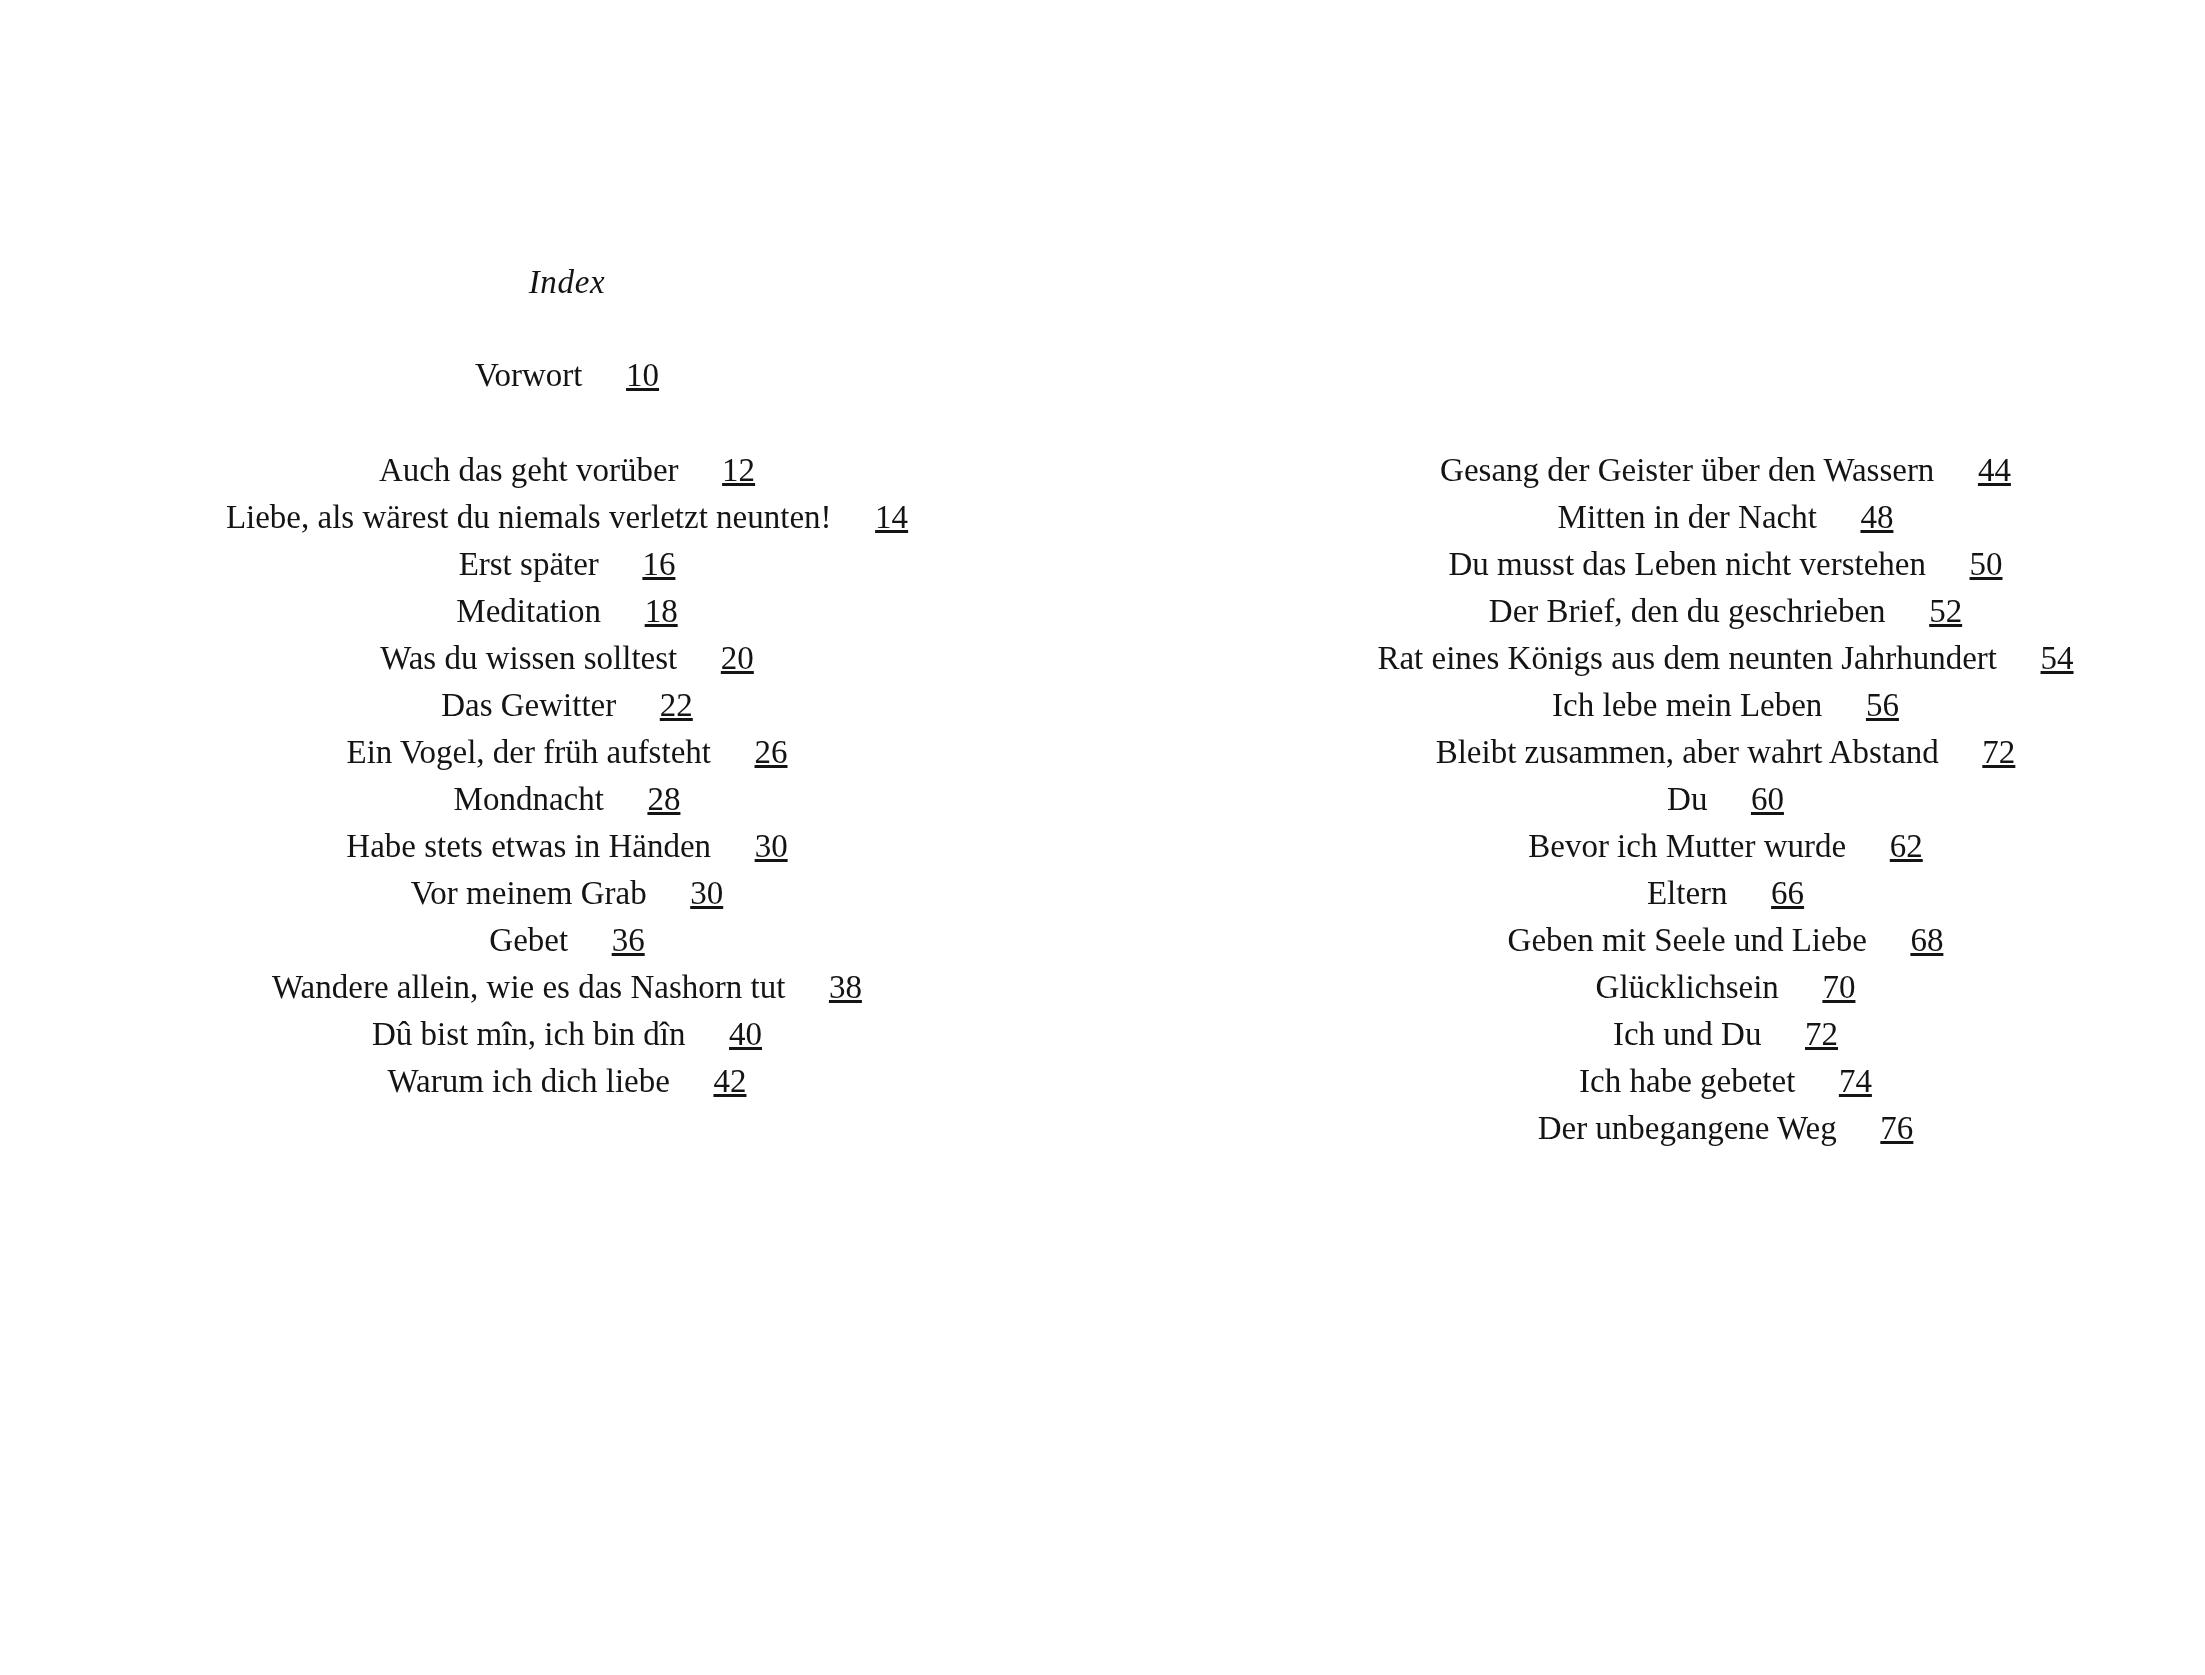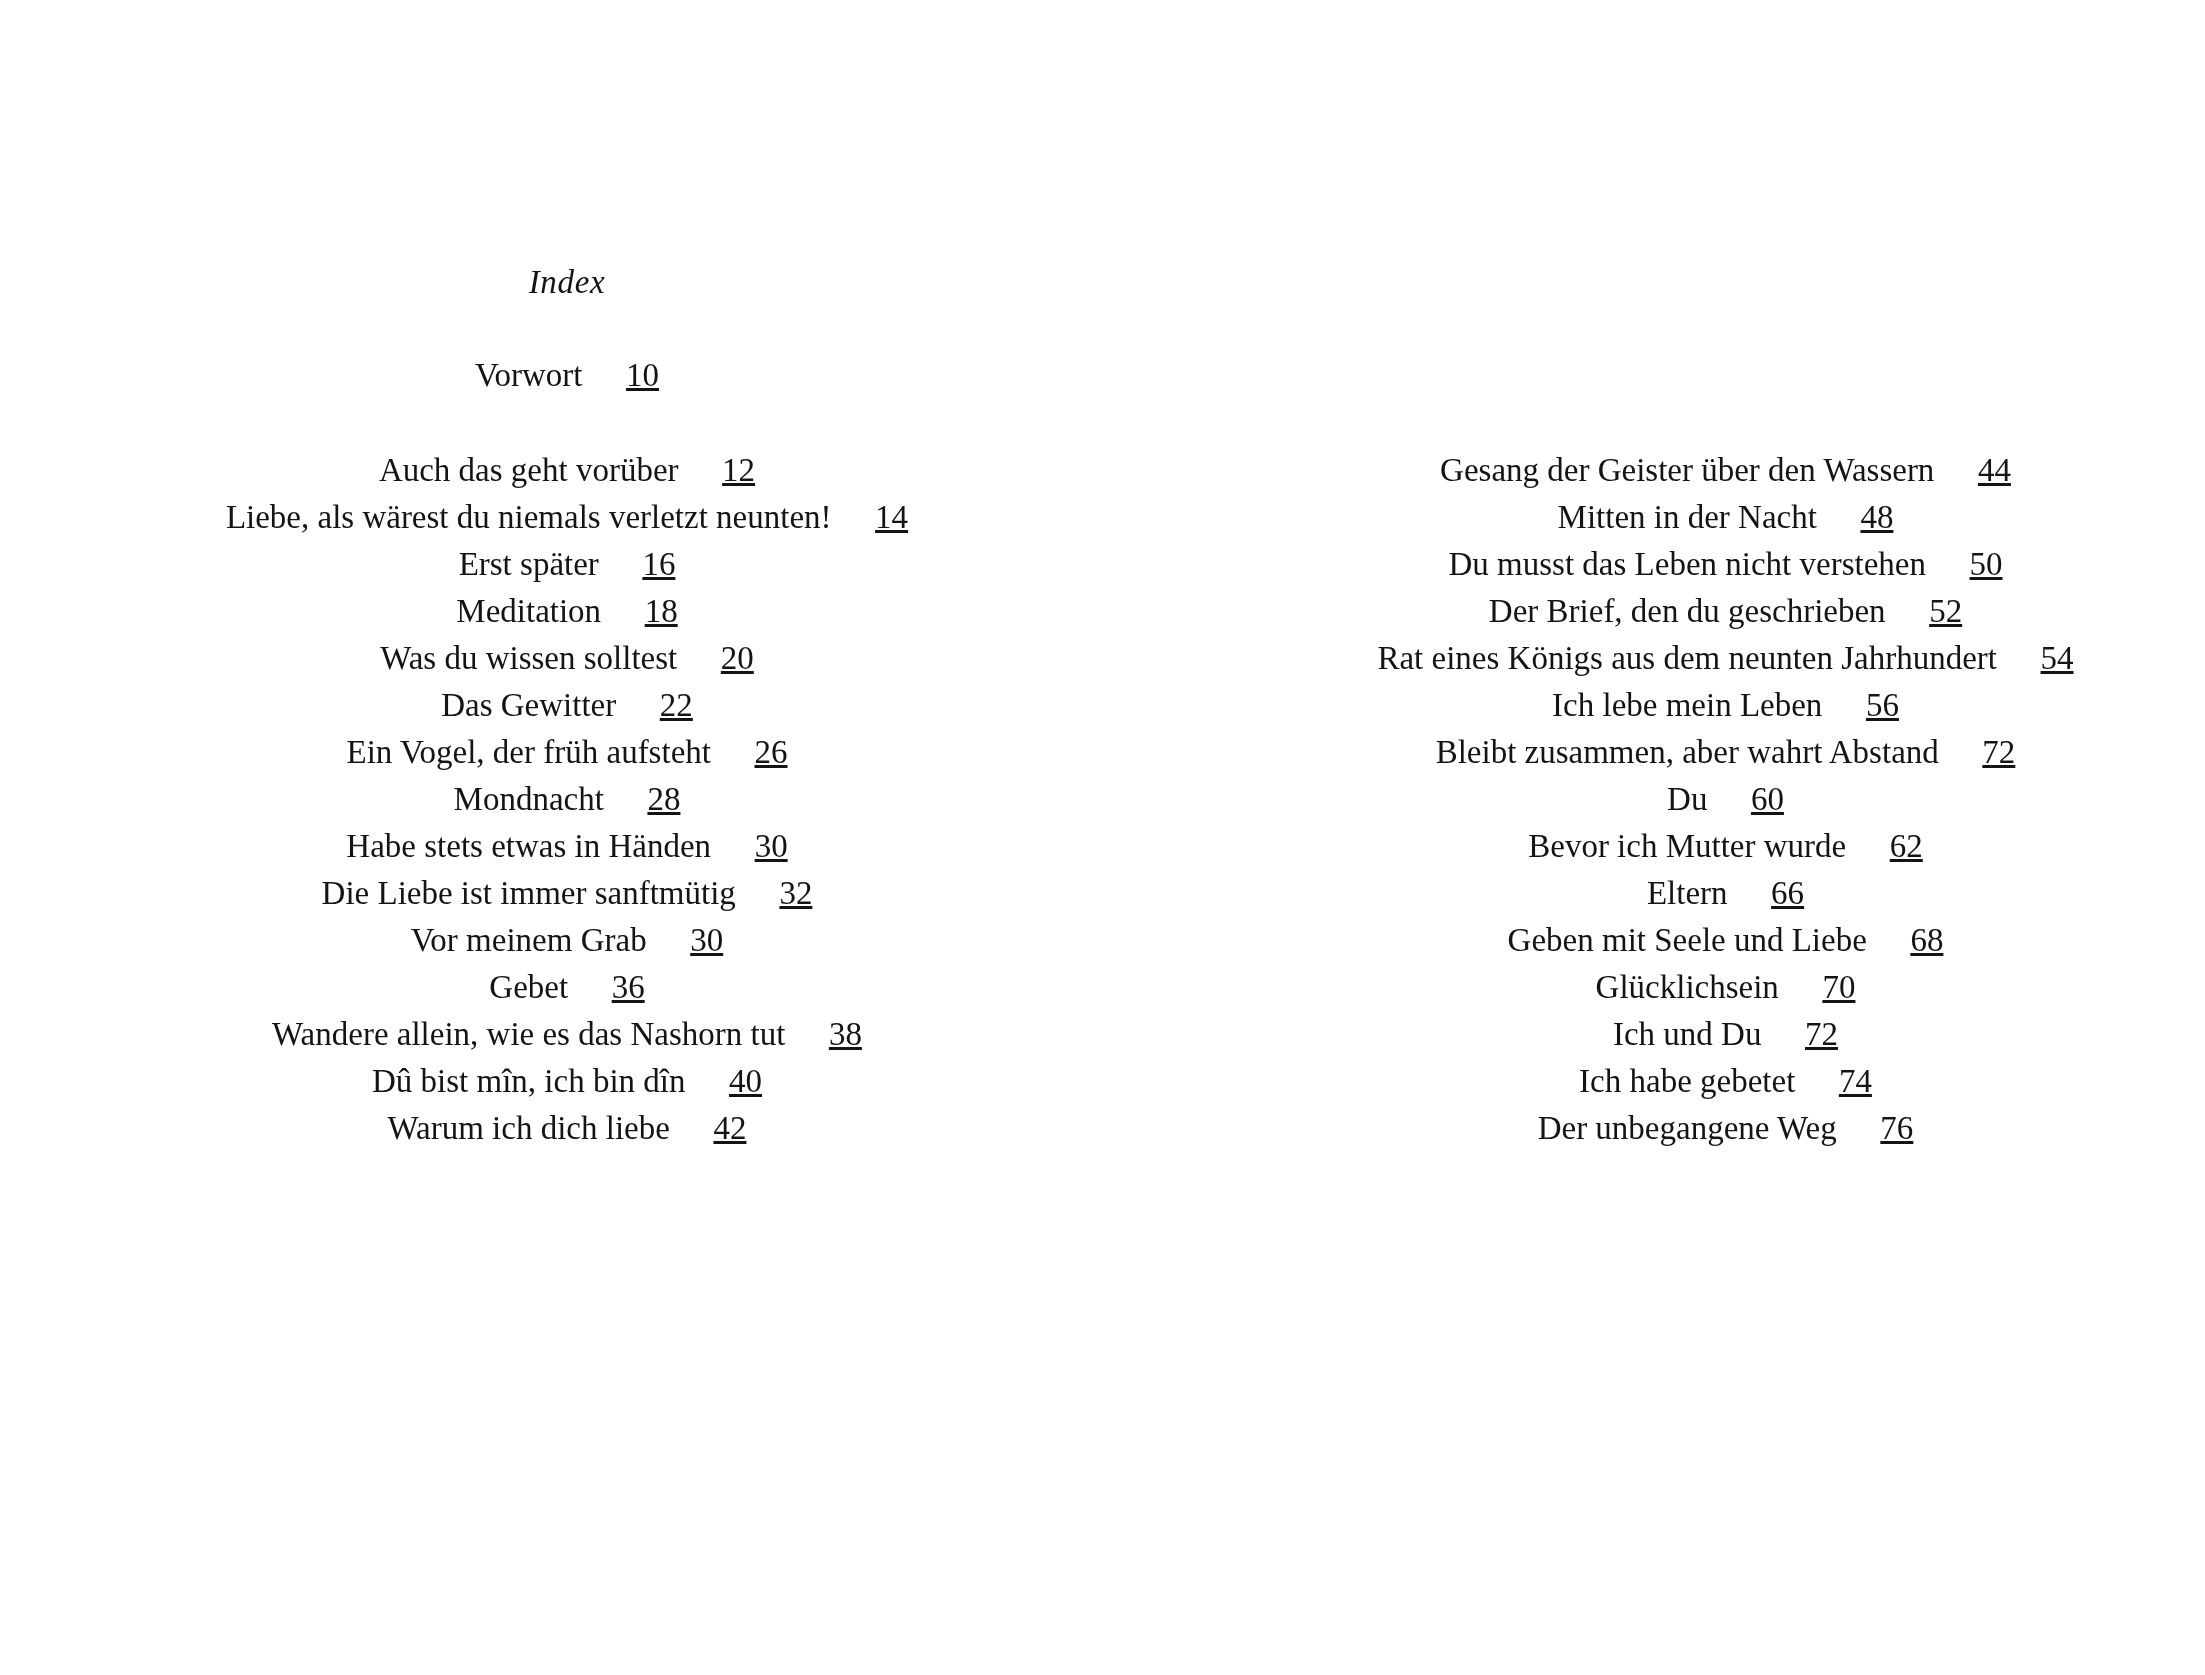--- a/index.html
+++ b/index.html
@@ -80,21 +80,20 @@
     <div class="toc-list">
         <div class="toc-entry"><span class="entry-title">Auch das geht vorüber</span><span class="entry-page">12</span></div>
         <div class="toc-entry"><span class="entry-title">Liebe, als wärest du niemals verletzt neunten!</span><span class="entry-page">14</span></div>
         <div class="toc-entry"><span class="entry-title">Erst später</span><span class="entry-page">16</span></div>
         <div class="toc-entry"><span class="entry-title">Meditation</span><span class="entry-page">18</span></div>
         <div class="toc-entry"><span class="entry-title">Was du wissen solltest</span><span class="entry-page">20</span></div>
         <div class="toc-entry"><span class="entry-title">Das Gewitter</span><span class="entry-page">22</span></div>
         <div class="toc-entry"><span class="entry-title">Ein Vogel, der früh aufsteht</span><span class="entry-page">26</span></div>
         <div class="toc-entry"><span class="entry-title">Mondnacht</span><span class="entry-page">28</span></div>
         <div class="toc-entry"><span class="entry-title">Habe stets etwas in Händen</span><span class="entry-page">30</span></div>
-        <div class="toc-entry"><span class="entry-title">Die Liebe ist immer sanftmütig</span><span class="entry-page">32</span></div>
         <div class="toc-entry"><span class="entry-title">Vor meinem Grab</span><span class="entry-page">30</span></div>
         <div class="toc-entry"><span class="entry-title">Gebet</span><span class="entry-page">36</span></div>
         <div class="toc-entry"><span class="entry-title">Wandere allein, wie es das Nashorn tut</span><span class="entry-page">38</span></div>
         <div class="toc-entry"><span class="entry-title">Dû bist mîn, ich bin dîn</span><span class="entry-page">40</span></div>
         <div class="toc-entry"><span class="entry-title">Warum ich dich liebe</span><span class="entry-page">42</span></div>
       </div>
   </div>
 
   <div class="half-page right">
     <div class="toc-list">

